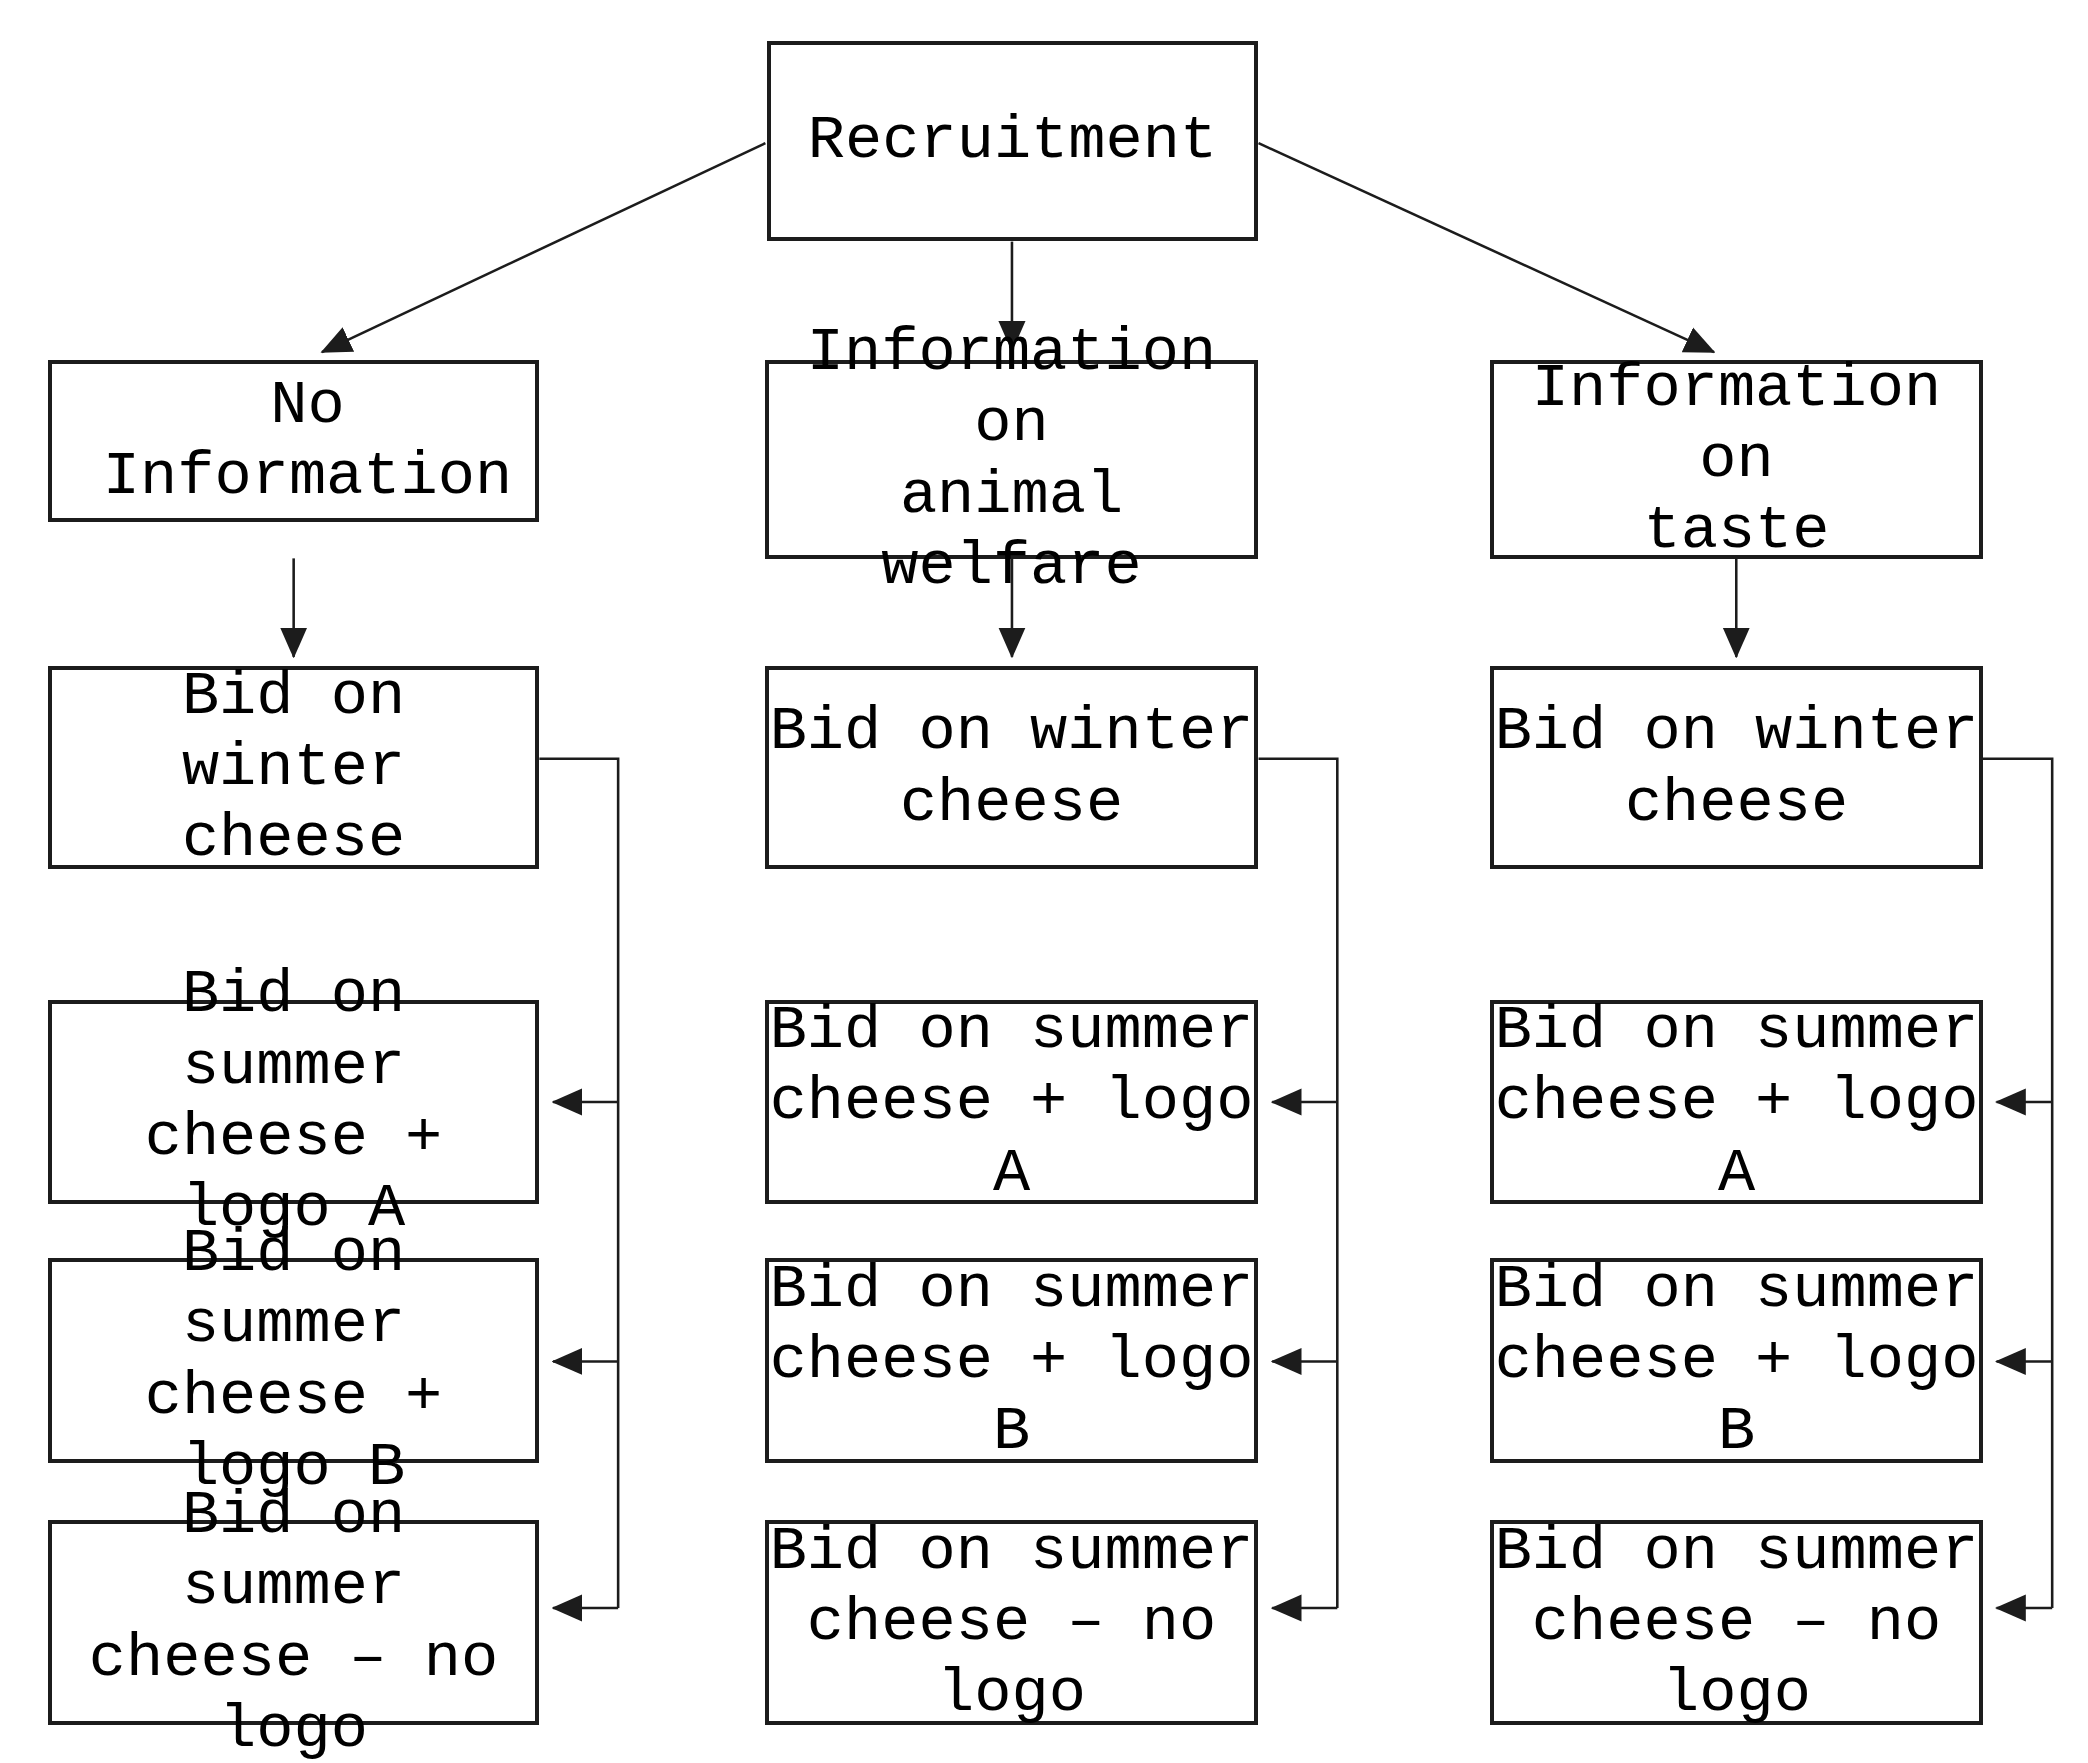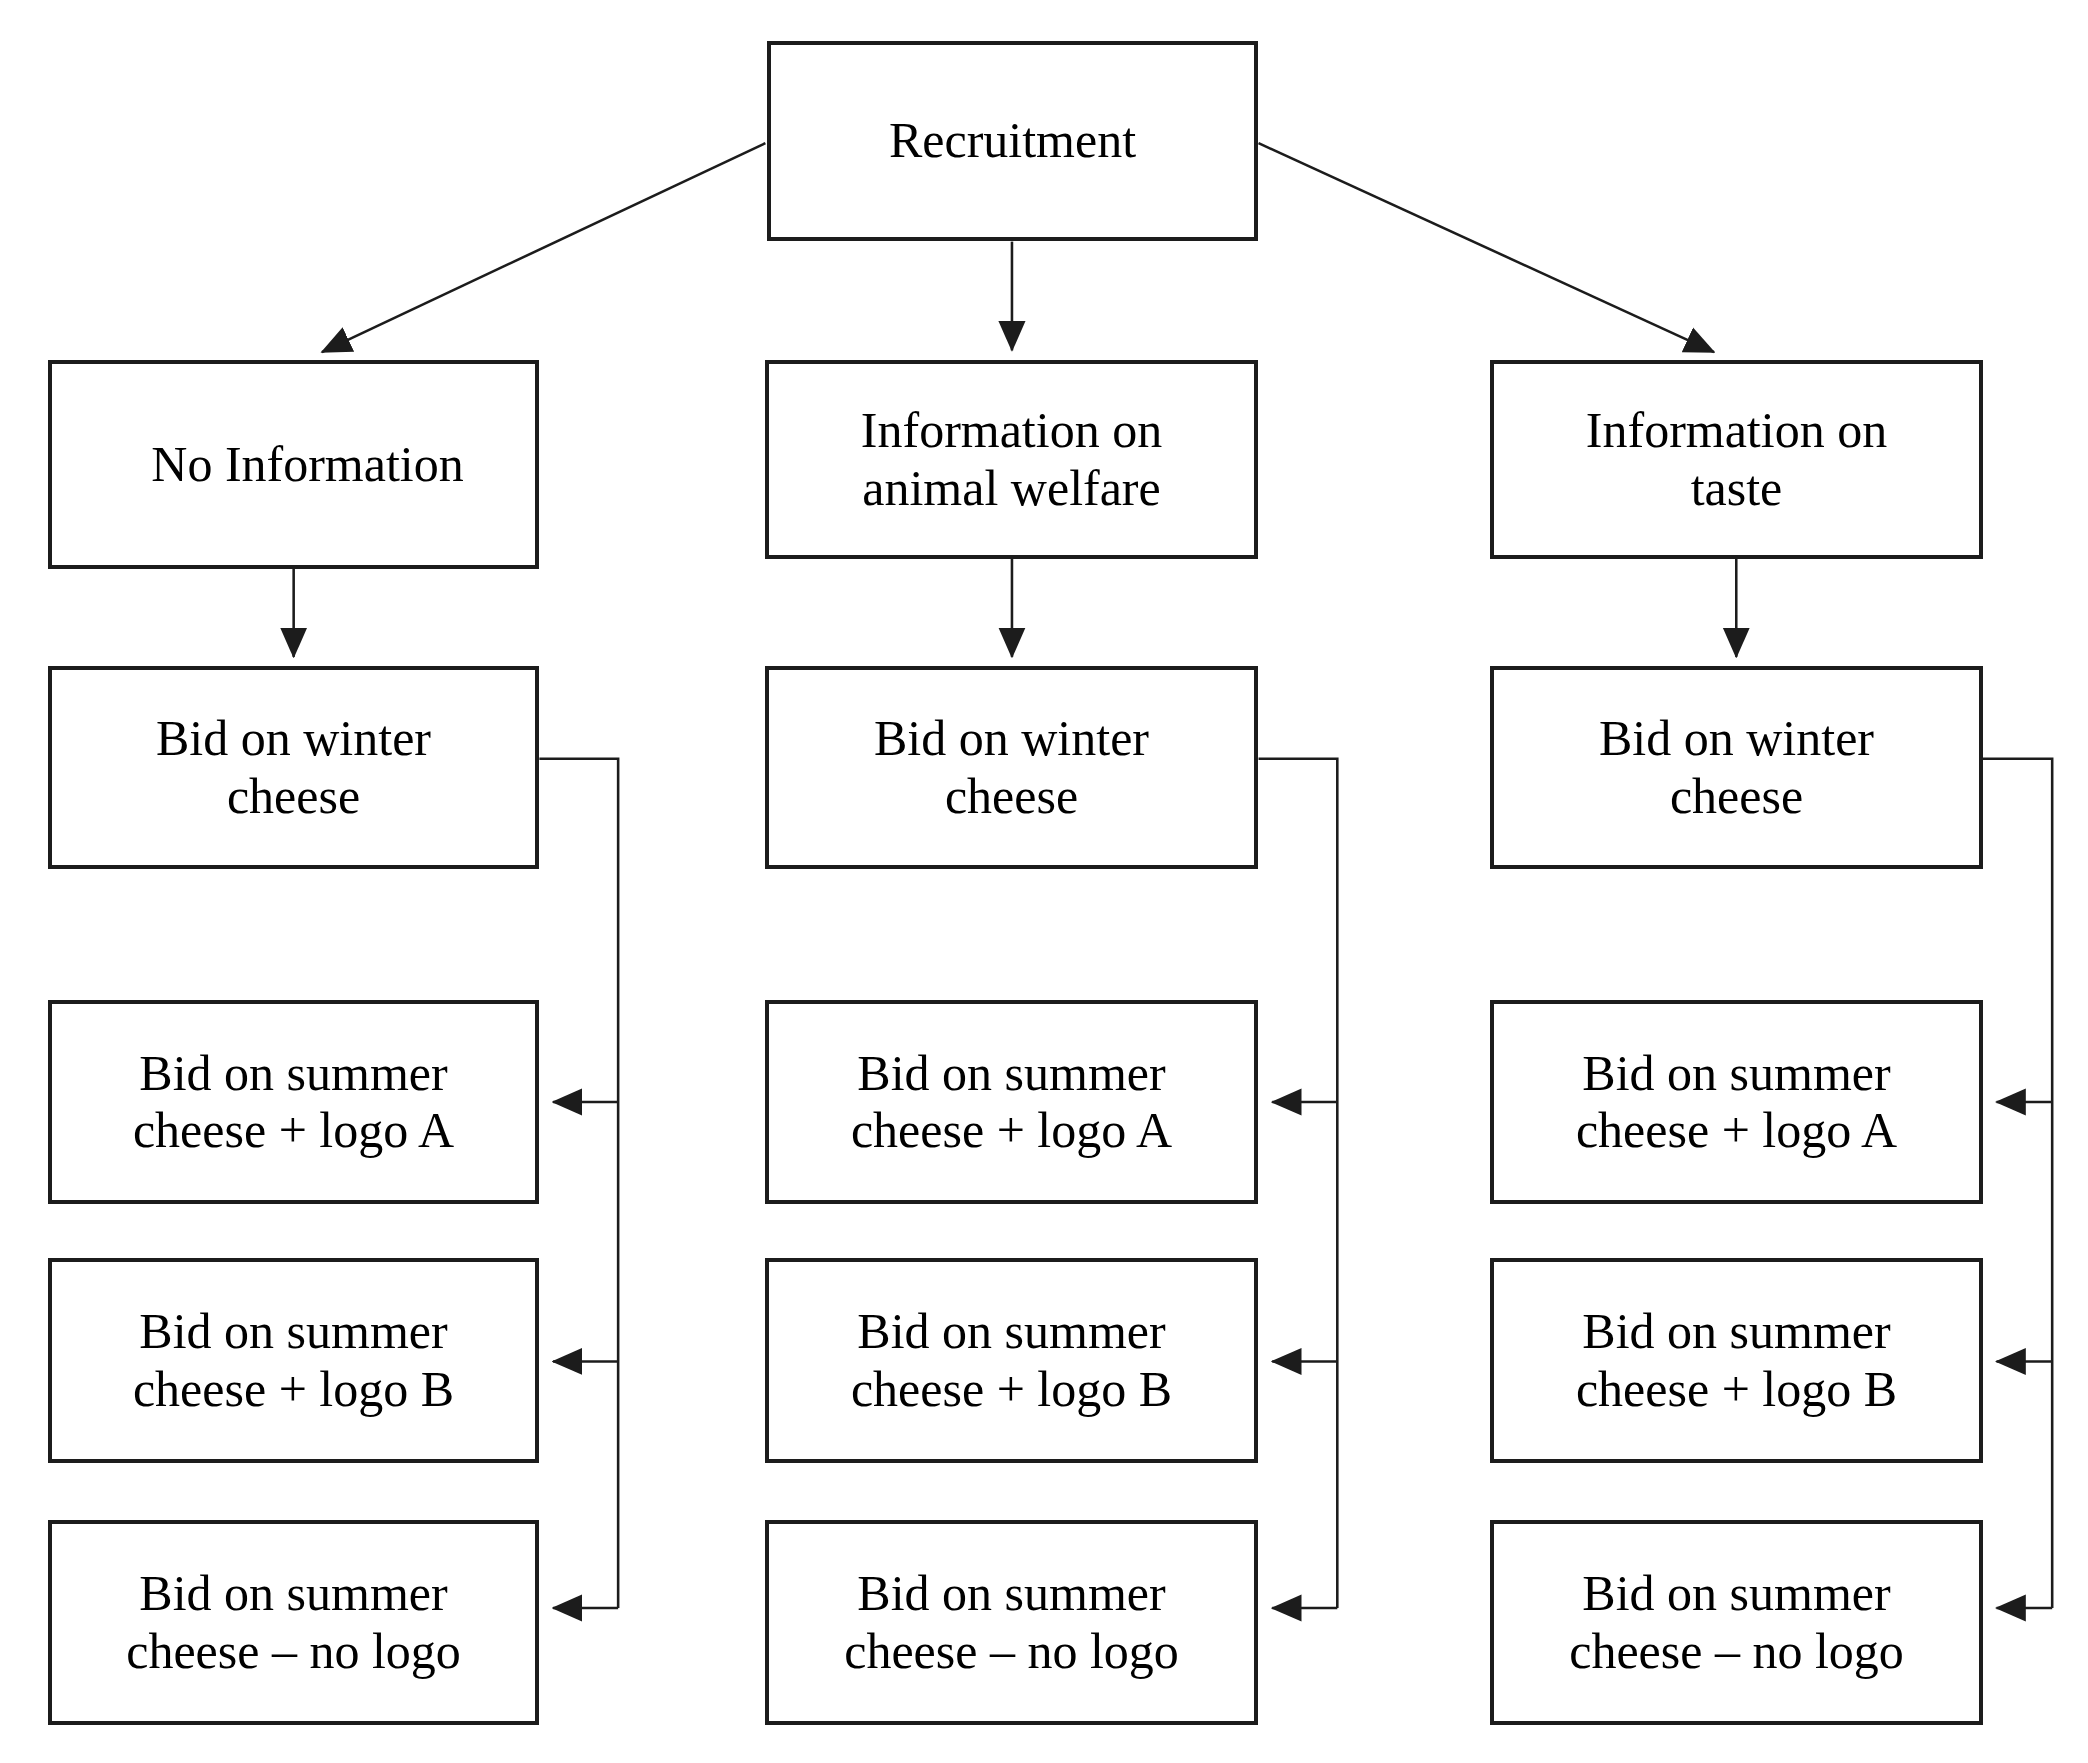--- a/index.html
+++ b/index.html
@@ -22,23 +22,24 @@
     box-sizing: border-box;
     border: 4.3px solid #1c1c1c;
     background: #ffffff;
     display: flex;
     align-items: center;
     justify-content: center;
     text-align: center;
   }
   .node span {
     white-space: pre-line;
-    font-size: 50px;
+    font-size: 62px;
     line-height: 1.15;
     color: #000000;
+    font-family: Liberation Mono, monospace;
   }
 </style>
 </head>
 <body>
 
 <div class="canvas">
 
   <svg class="wires" viewBox="0 0 2440 2060" xmlns="http://www.w3.org/2000/svg">
     <defs>
       <marker id="arrow" viewBox="0 0 10 10" refX="9.5" refY="5" markerWidth="12" markerHeight="12" orient="auto">
@@ -67,21 +68,21 @@
     <polyline points="2316,886 2397,886 2397,1878" fill="none" stroke="#1c1c1c" stroke-width="3"></polyline>
     <line x1="2397" y1="1287" x2="2332" y2="1287" stroke="#1c1c1c" stroke-width="3" marker-end="url(#arrow)"></line>
     <line x1="2397" y1="1590" x2="2332" y2="1590" stroke="#1c1c1c" stroke-width="3" marker-end="url(#arrow)"></line>
     <line x1="2397" y1="1878" x2="2332" y2="1878" stroke="#1c1c1c" stroke-width="3" marker-end="url(#arrow)"></line>
   </svg>
 
   <div class="node" style="left:767px; top:41px; width:491px; height:200px;">
     <span>Recruitment</span>
   </div>
 
-  <div class="node" style="left:48px; top:360px; width:491px; height:209px;padding-left:28px;">
+  <div class="node" style="left:48px; top:360px; width:491px; height:162px;padding-left:28px;">
     <span>No Information</span>
   </div>
   <div class="node" style="left:765px; top:360px; width:493px; height:199px;">
     <span>Information on
 animal welfare</span>
   </div>
   <div class="node" style="left:1490px; top:360px; width:493px; height:199px;">
     <span>Information on
 taste</span>
   </div>

